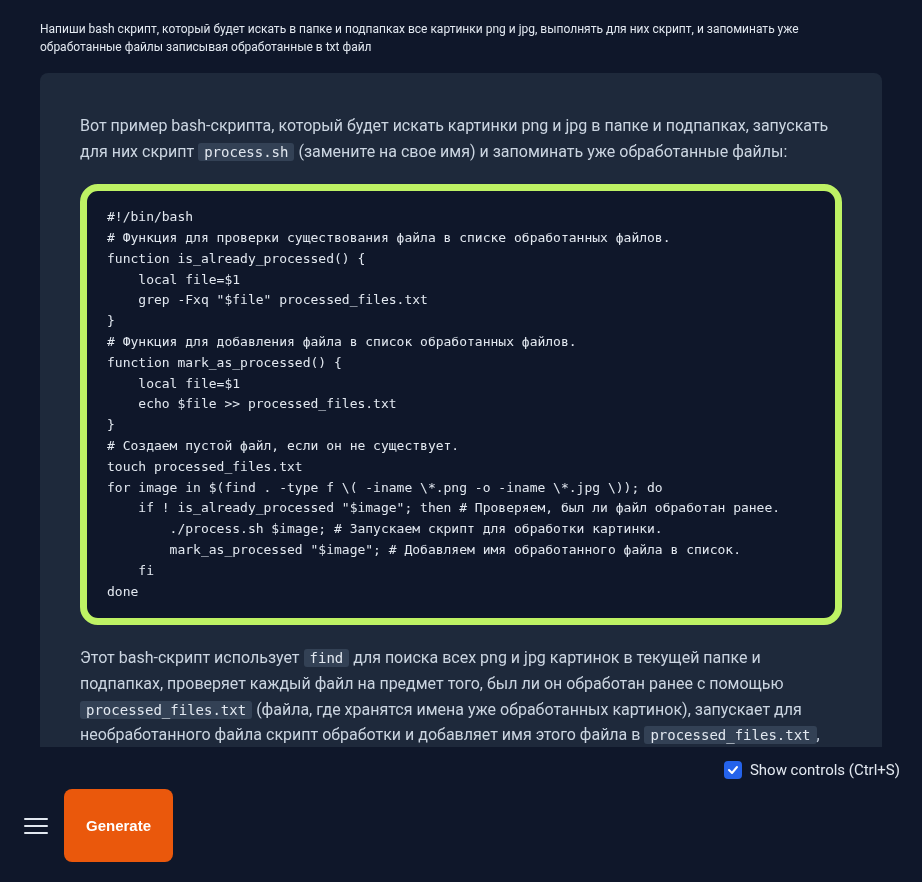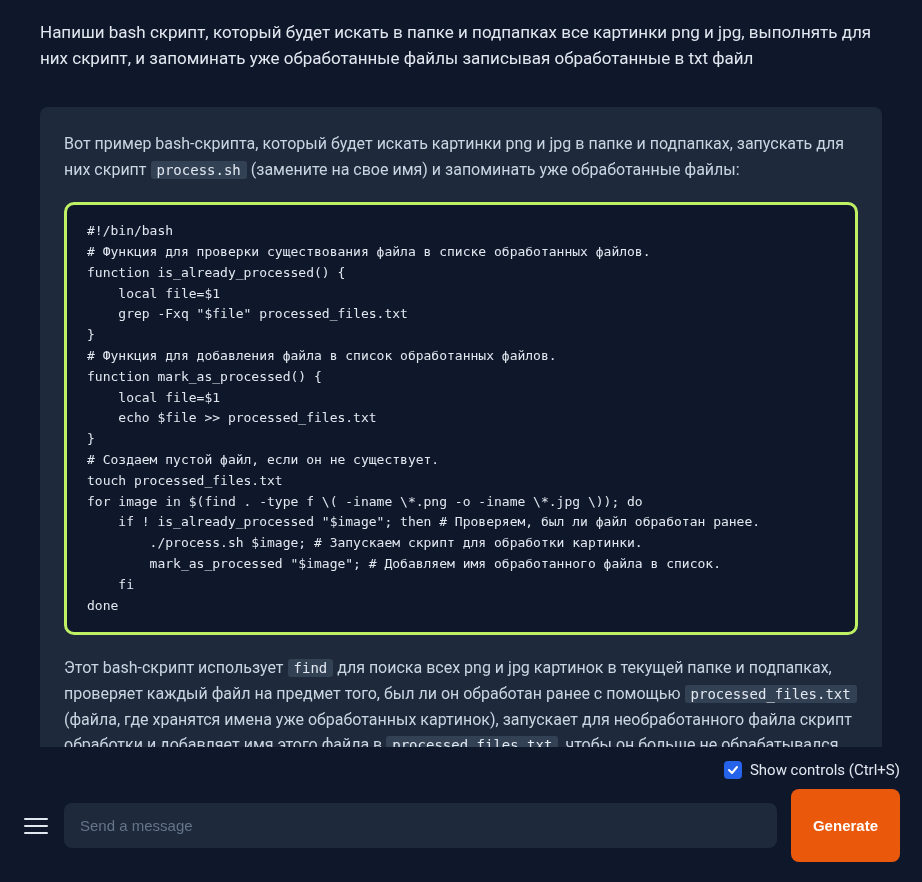--- a/index.html
+++ b/index.html
@@ -16,47 +16,47 @@
       overflow: hidden;
       position: relative;
     }
     .chat-container {
       padding: 20px 40px;
       height: 770px;
       overflow-y: auto;
     }
     .user-message {
       color: #e2e8f0;
-      font-size: 17px;
+      font-size: 12px;
       line-height: 1.5;
-      margin-bottom: 36px;
+      margin-bottom: 17px;
     }
     .assistant-message {
       background: #1e293b;
       border-radius: 8px;
-      padding: 24px;
+      padding: 40px;
       color: #cbd5e1;
       font-size: 16px;
       line-height: 1.6;
     }
     .assistant-text {
       margin-bottom: 20px;
     }
     .inline-code {
       background: #334155;
       color: #e2e8f0;
       padding: 1px 6px;
       border-radius: 3px;
       font-family: "Menlo", "Consolas", monospace;
       font-size: 14px;
     }
     .code-block {
       background: #0f172a;
-      border: 3px solid #bef264;
-      border-radius: 10px;
+      border: 7px solid #bef264;
+      border-radius: 18px;
       padding: 16px 20px;
       margin: 20px 0;
       font-family: "Menlo", "Consolas", monospace;
       font-size: 13px;
       line-height: 1.6;
       color: #e2e8f0;
       white-space: pre;
       overflow-x: auto;
     }
     .bottom-section {
@@ -196,16 +196,15 @@
     </div>
     <span class="controls-label">Show controls (Ctrl+S)</span>
   </div>
 
   <div class="input-row">
     <div class="menu-button">
       <span></span>
       <span></span>
       <span></span>
     </div>
-    <input type="text" class="message-input" placeholder="Send a message" style="">
     <button class="generate-button">Generate</button>
   </div>
 </div>
 
 </body></html>

